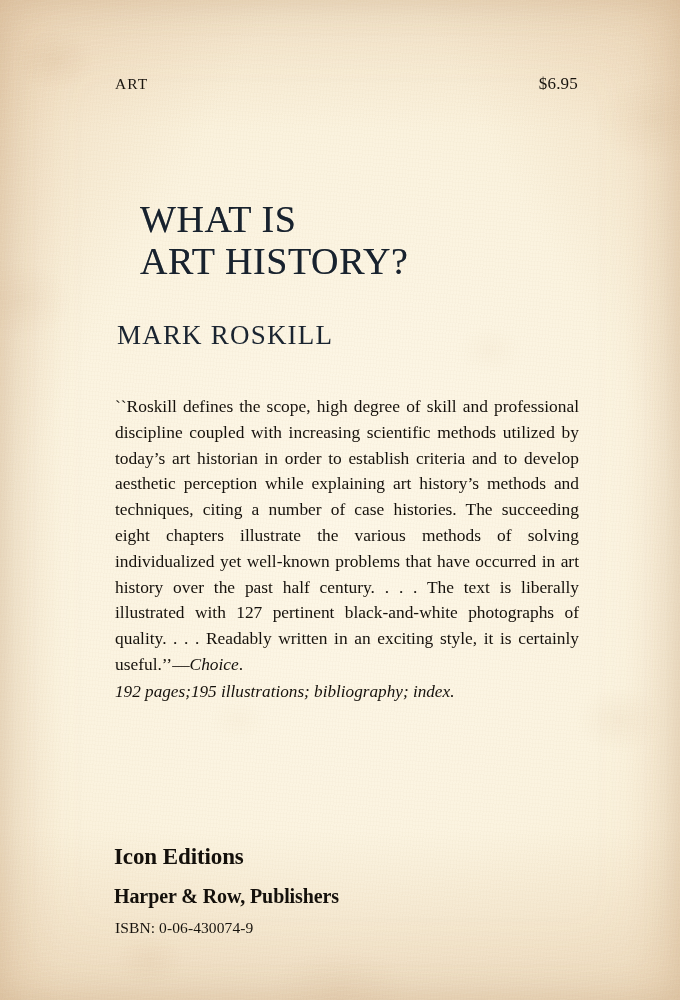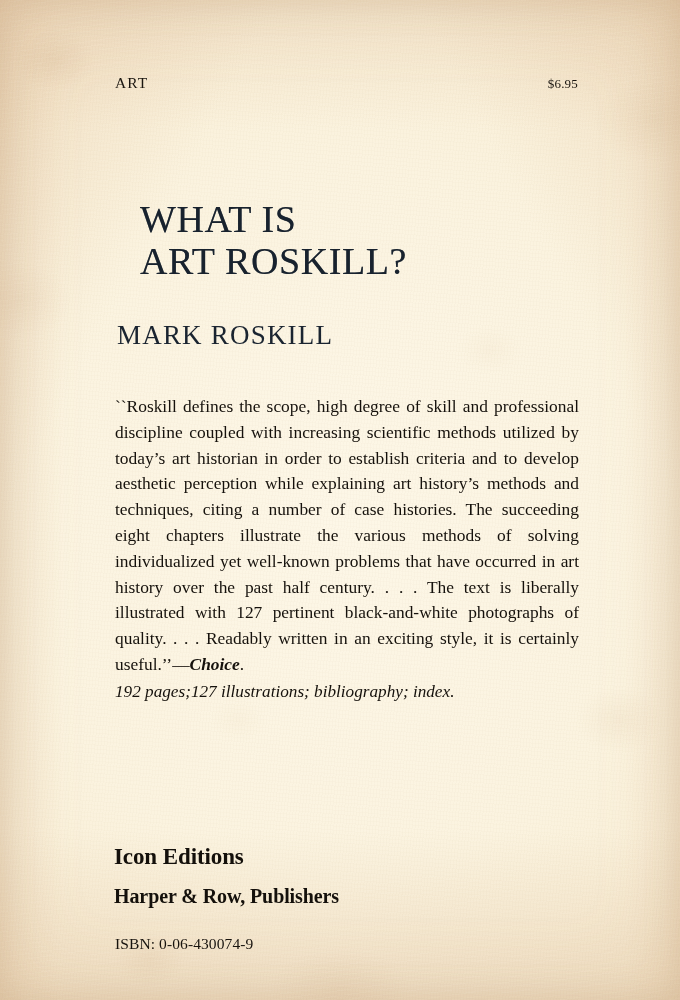--- a/index.html
+++ b/index.html
@@ -108,21 +108,21 @@
     display: flex;
     align-items: baseline;
     justify-content: space-between;
   }
   .category {
     font-size: 15.5px;
     letter-spacing: 1.1px;
     color: #19150f;
   }
   .price {
-    font-size: 13px;
+    font-size: 17px;
     letter-spacing: .2px;
     color: #19150f;
   }
 
   
   .title-block {
     position: absolute;
     left: 116px;
     top: 198px;
     color: #18222e;
@@ -159,21 +159,20 @@
     margin: 0;
     font-size: 17.4px;
     line-height: 25.8px;
     text-align: justify;
     text-align-last: left;
     color: #15110c;
     hyphens: none;
   }
   .blurb .src {
     font-style: italic;
-    font-weight: bold;
   }
   .specs {
     margin-top: 1px;
     font-size: 17.2px;
     line-height: 25.8px;
     font-style: italic;
     color: #15110c;
   }
 
   
@@ -198,21 +197,20 @@
     margin-top: 12px;
   }
 
   .isbn {
     position: absolute;
     left: 115px;
     top: 919px;
     font-size: 15.5px;
     letter-spacing: .1px;
     color: #17130e;
-    margin-top: 16px;
   }
 </style>
 </head>
 <body>
 
 <div id="cover">
 
   <div class="paper-base"></div>
   <div class="paper-warm"></div>
   <div class="paper-mottle"></div>
@@ -221,28 +219,28 @@
 
   <div class="content">
 
     <div class="header-row">
       <span class="category">ART</span>
       <span class="price">$6.95</span>
     </div>
 
     <div class="title-block">
       <div class="title-line">WHAT IS</div>
-      <div class="title-line">ART ROSKILL?</div>
+      <div class="title-line">ART HISTORY?</div>
     </div>
 
     <div class="author">MARK ROSKILL</div>
 
     <div class="blurb">
       <p><span>``Roskill defines the scope, high degree of skill and professional discipline coupled with increasing scientific methods utilized by today’s art historian in order to establish criteria and to develop aesthetic perception while explaining art history’s methods and techniques, citing a number of case histories. The succeeding eight chapters illustrate the various methods of solving individualized yet well-known problems that have occurred in art history over the past half century. . . . The text is liberally illustrated with 127 pertinent black-and-white photographs of quality. . . . Readably written in an exciting style, it is certainly useful.’’—</span><span class="src">Choice</span><span>.</span></p>
-      <div class="specs">192 pages;127 illustrations; bibliography; index.</div>
+      <div class="specs">192 pages;195 illustrations; bibliography; index.</div>
     </div>
 
     <div class="publisher">
       <div class="imprint">Icon Editions</div>
       <div class="house">Harper &amp; Row, Publishers</div>
     </div>
 
     <div class="isbn">ISBN: 0-06-430074-9</div>
 
   </div>

